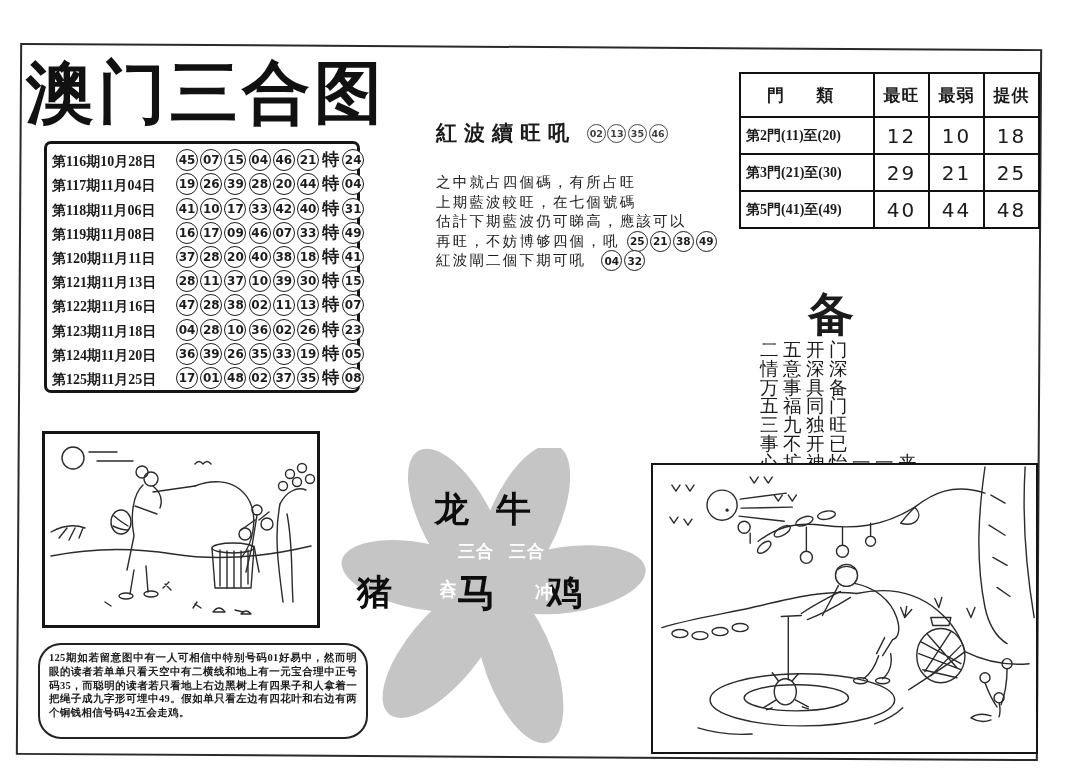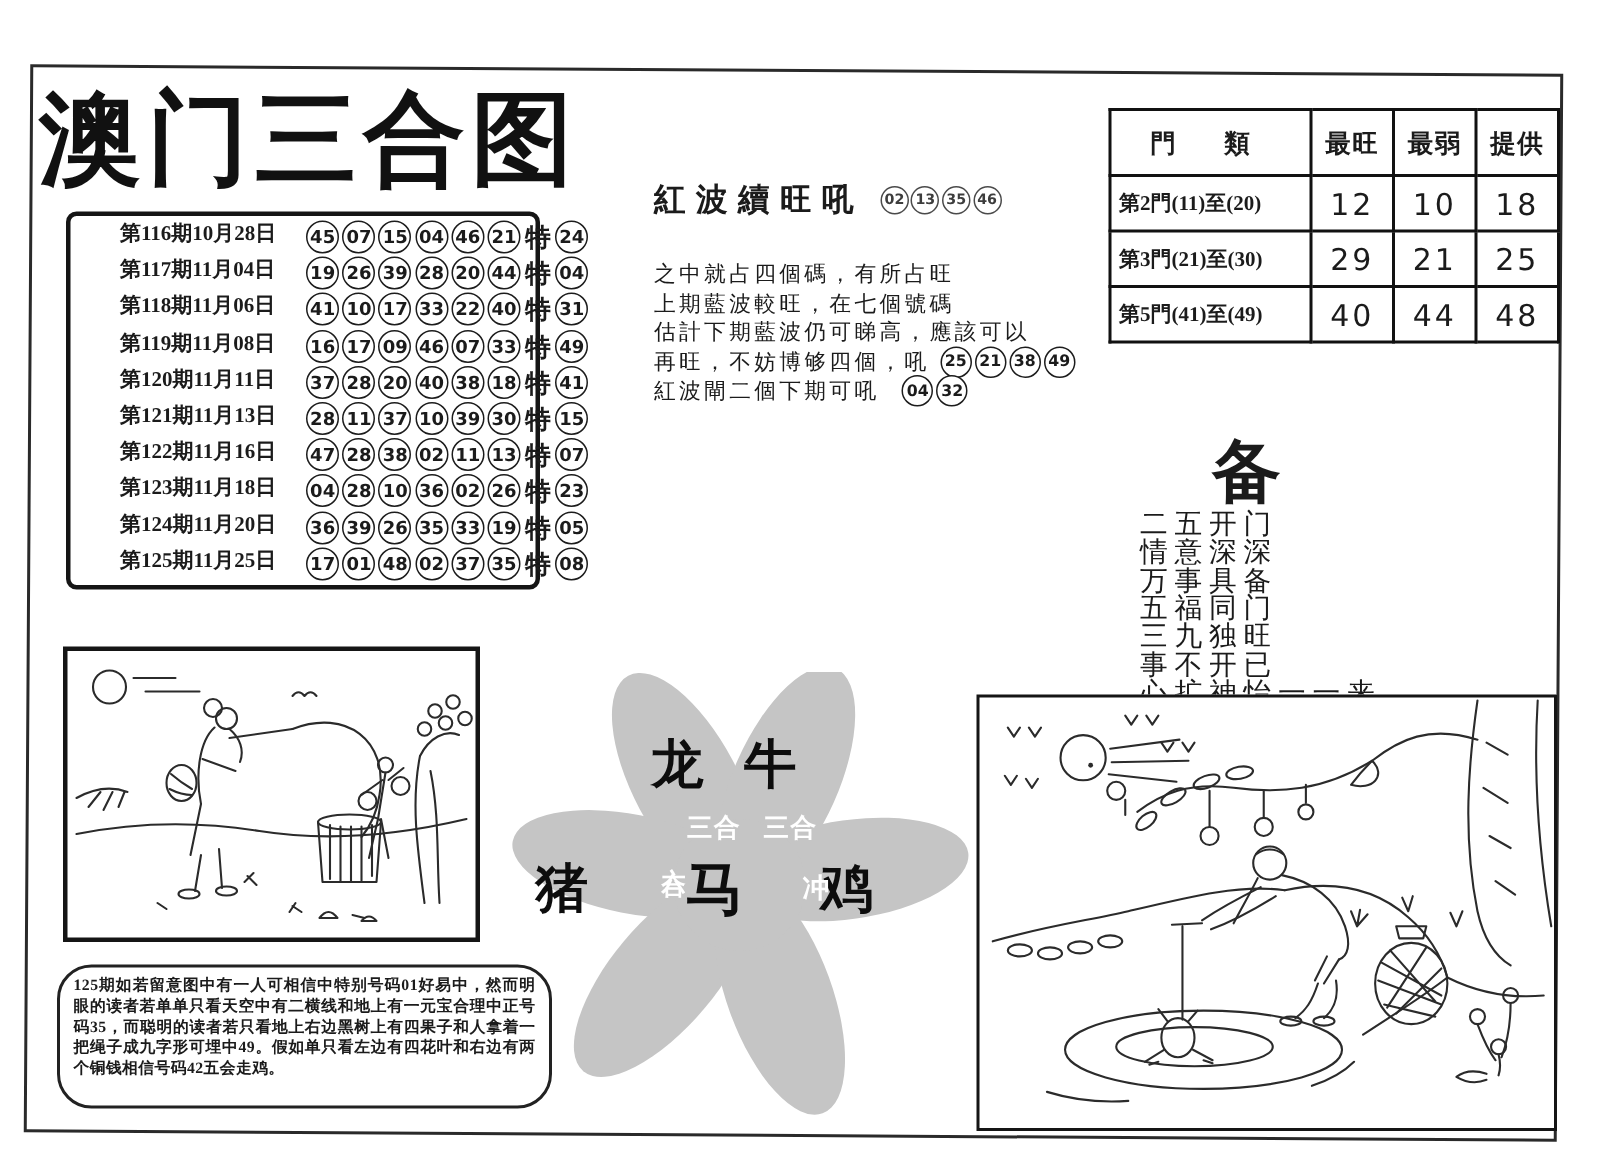--- a/index.html
+++ b/index.html
@@ -8,21 +8,21 @@
   .abs{position:absolute;}
   
   #page-border{left:18px;top:46px;width:1018px;height:708px;border:2px solid #2a2a2a;
                transform:rotate(0.35deg);}
   
   #main-title{left:26px;top:48px;font-family:"Liberation Sans",sans-serif;font-weight:900;
               font-size:68px;letter-spacing:4px;color:#111;white-space:nowrap;}
   
   #draws-box{left:44px;top:141px;width:316px;height:252px;border:3px solid #151515;
              border-radius:7px;padding:3px 2px 3px 5px;box-sizing:border-box;background:#fff;}
-  .draw-row{display:flex;align-items:flex-start;height:24.2px;white-space:nowrap;margin-left:28px;}
+  .draw-row{display:flex;align-items:flex-end;height:24.2px;white-space:nowrap;}
   .draw-label{font-weight:700;font-size:14px;width:123px;letter-spacing:0px;flex:0 0 auto;}
   .num-circle{display:inline-flex;align-items:center;justify-content:center;flex:0 0 auto;
               width:20px;height:20px;border:1.6px solid #1c1c1c;border-radius:50%;
               font-family:"DejaVu Sans",sans-serif;font-weight:700;font-size:12px;
               margin:0 1.1px;background:#fff;}
   .te-label{font-weight:900;font-size:17px;margin:0 2px;flex:0 0 auto;}
   
   #redwave-head{left:436px;top:119px;font-size:21px;letter-spacing:7px;font-weight:600;
                 white-space:nowrap;display:flex;align-items:center;justify-content:center;}
   .num-circle.sm{width:17px;height:17px;font-size:9.5px;border-color:#4a4a4a;color:#3d3d3d;
@@ -102,21 +102,21 @@
           <span class="num-circle">44</span>
           <span class="te-label">特</span>
           <span class="num-circle">04</span>
         </div>
         <div class="draw-row">
           <span class="draw-label">第118期11月06日</span>
           <span class="num-circle">41</span>
           <span class="num-circle">10</span>
           <span class="num-circle">17</span>
           <span class="num-circle">33</span>
-          <span class="num-circle">22</span>
+          <span class="num-circle">42</span>
           <span class="num-circle">40</span>
           <span class="te-label">特</span>
           <span class="num-circle">31</span>
         </div>
         <div class="draw-row">
           <span class="draw-label">第119期11月08日</span>
           <span class="num-circle">16</span>
           <span class="num-circle">17</span>
           <span class="num-circle">09</span>
           <span class="num-circle">46</span>

